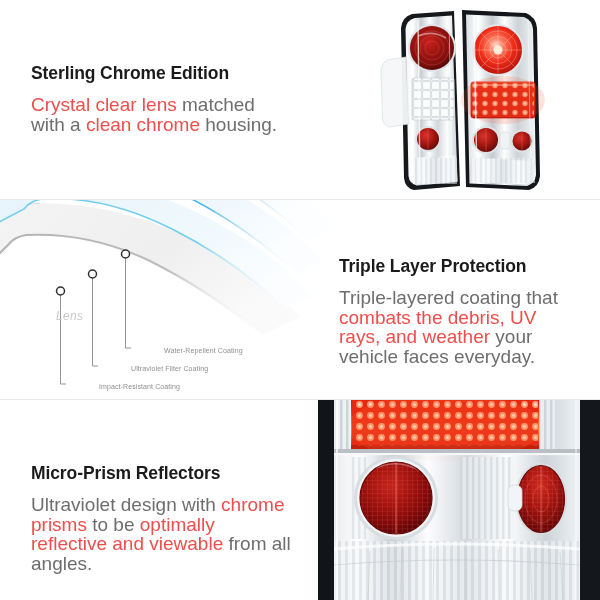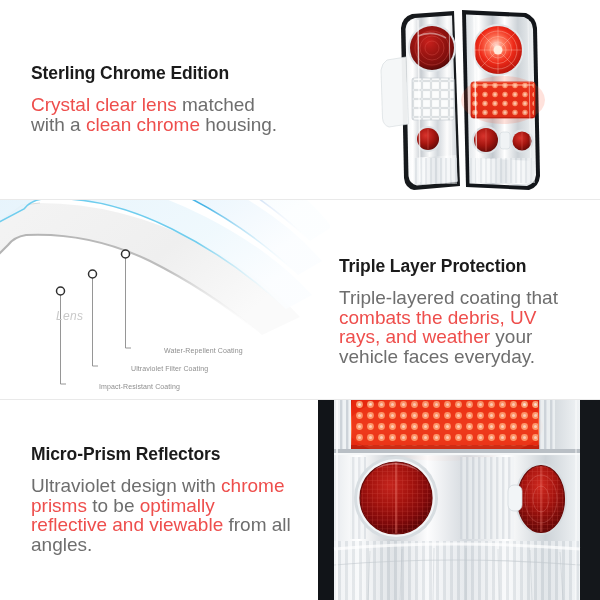--- a/index.html
+++ b/index.html
@@ -459,19 +459,19 @@
               <path d="M220 151 L222 201"></path>
             <path d="M250 153 L253 201"></path>
           </g>
         </g>
 
         <path d="M27 0 L27 201" stroke="#ffffff" stroke-width="2" opacity="0.75"></path>
         <path d="M266 0 L266 201" stroke="#ffffff" stroke-width="1.6" opacity="0.5"></path>
       </svg>
     </div>
 
-    <div class="textblock" id="text-3" style="top:45px;">
+    <div class="textblock" id="text-3" style="top:64px;">
       <h2 class="feature-title">Micro-Prism Reflectors</h2>
       <p class="feature-desc"><span>Ultraviolet design with </span><span class="hl">chrome prisms</span><span> to be </span><span class="hl">optimally reflective and viewable</span><span> from all angles.</span></p>
     </div>
   </div>
 
 </div>
 
 </body></html>

